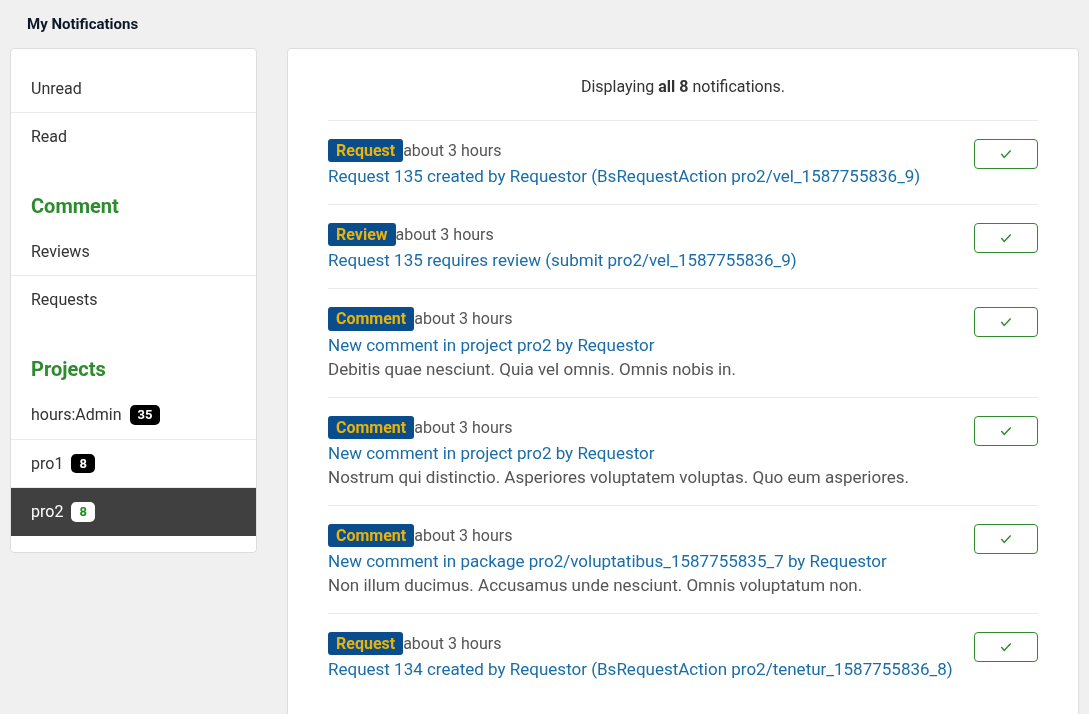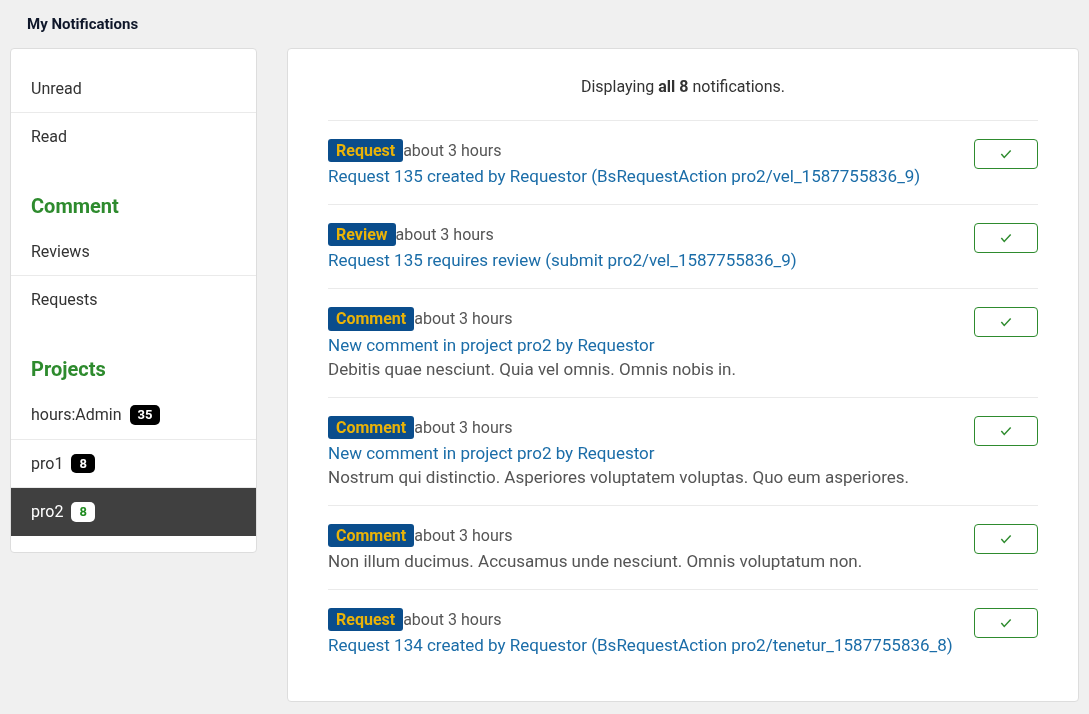--- a/index.html
+++ b/index.html
@@ -250,20 +250,21 @@
               <button class="check-btn">
                 <svg viewBox="0 0 24 24">
                   <polyline points="4 12 9 18 20 6"></polyline>
                 </svg>
               </button>
             </div>
           </div>
           <div class="notif">
             <div class="notif-body">
               <div><span class="type-badge">Comment</span><span class="time">about 3 hours</span></div>
+              <div class="notif-title">New comment in package pro2/voluptatibus_1587755835_7 by Requestor</div>
               <div class="notif-desc">Non illum ducimus. Accusamus unde nesciunt. Omnis voluptatum non.</div>
             </div>
             <div class="notif-actions">
               <button class="check-btn">
                 <svg viewBox="0 0 24 24">
                   <polyline points="4 12 9 18 20 6"></polyline>
                 </svg>
               </button>
             </div>
           </div>

